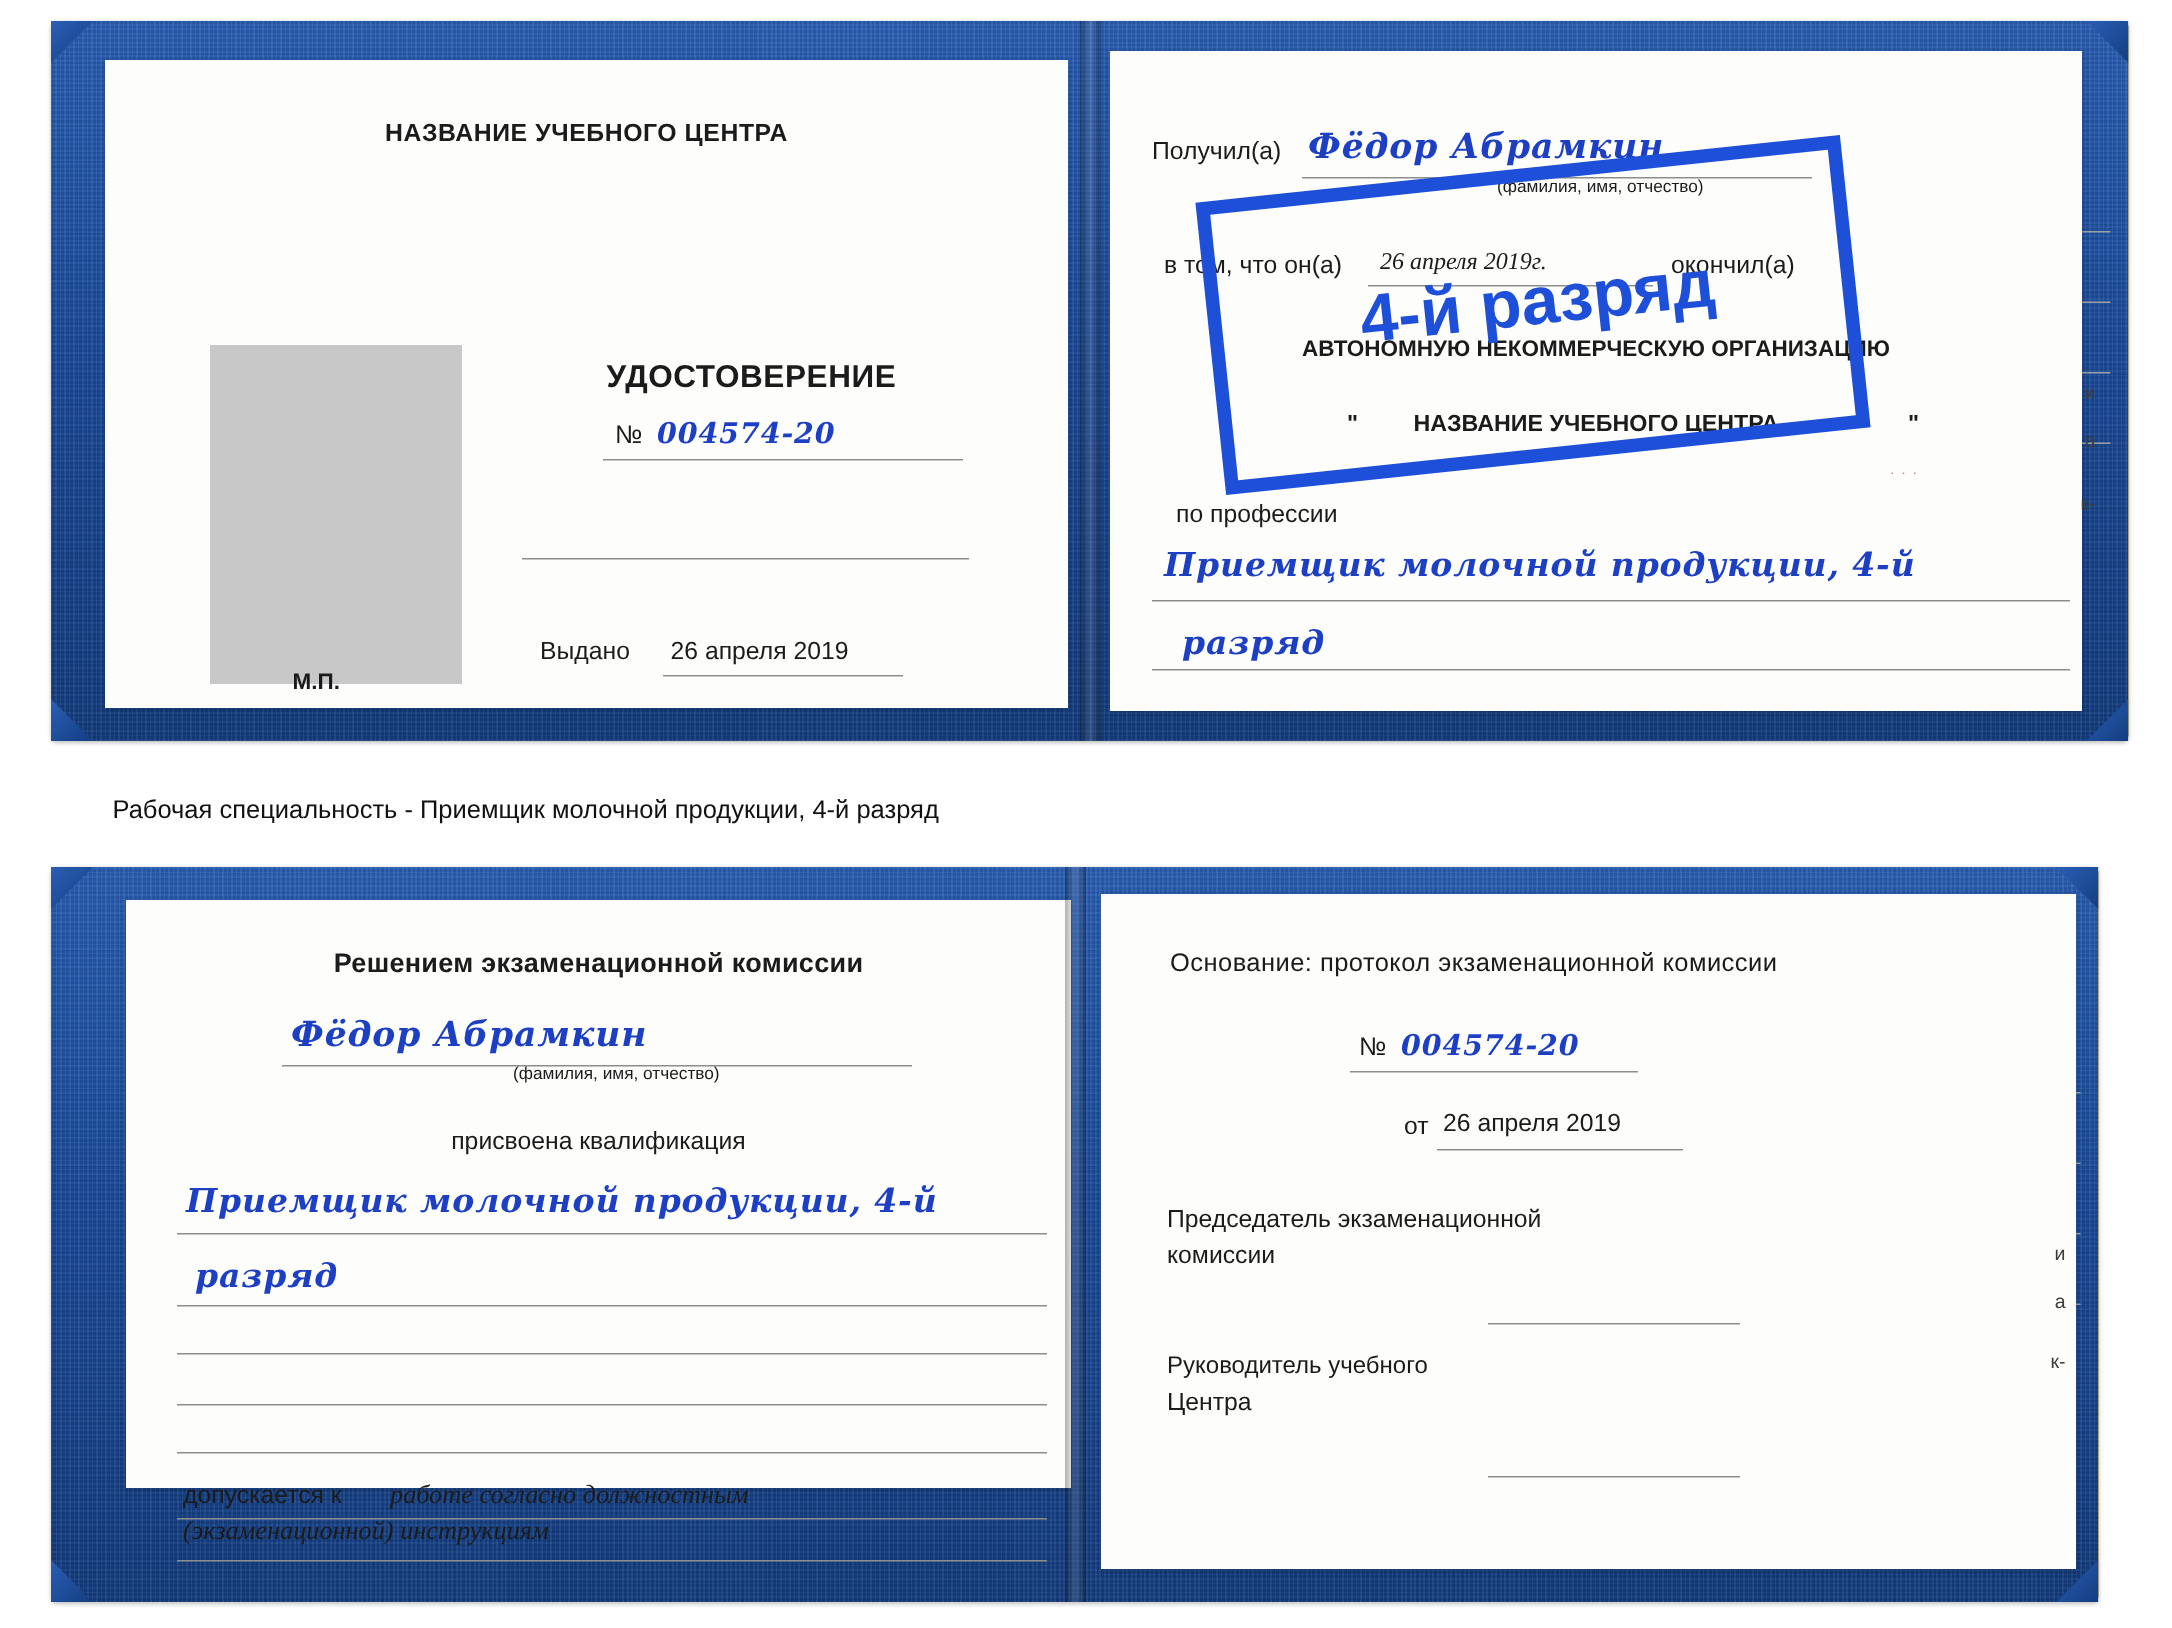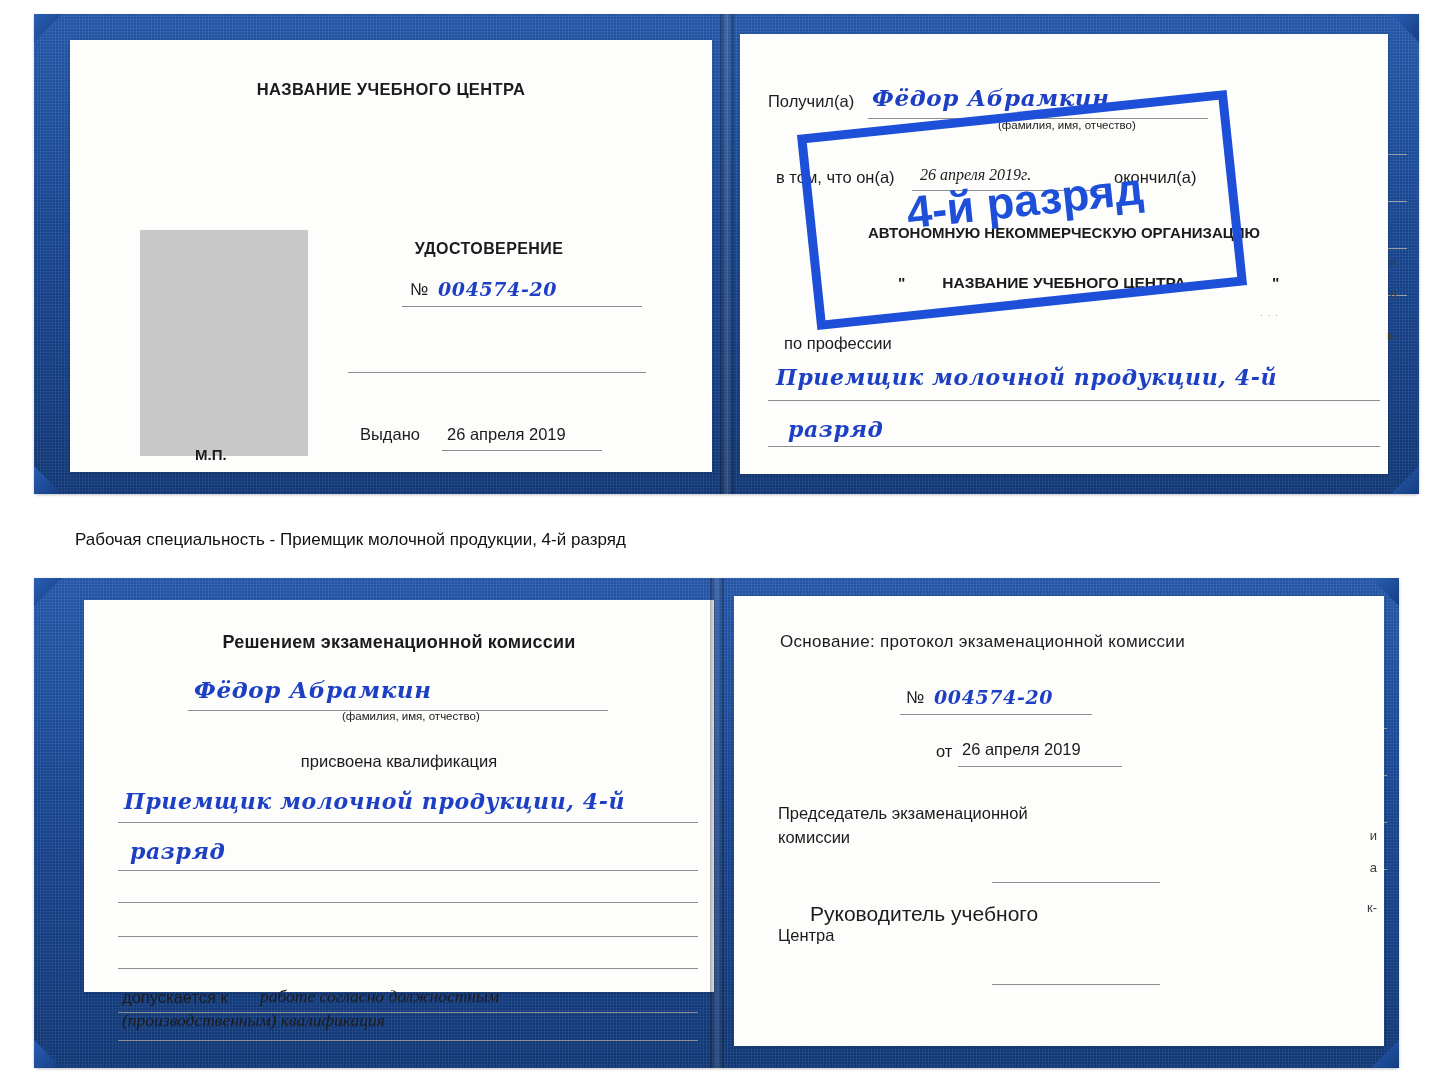--- a/index.html
+++ b/index.html
@@ -163,21 +163,21 @@
   <div class="corner" style="left:0;top:0;clip-path:polygon(0 0,100% 0,0 100%)"></div>
   <div class="corner" style="right:0;top:0;clip-path:polygon(100% 0,100% 100%,0 0)"></div>
   <div class="corner" style="left:0;bottom:0;clip-path:polygon(0 0,0 100%,100% 100%)"></div>
   <div class="corner" style="right:0;bottom:0;clip-path:polygon(100% 0,100% 100%,0 100%)"></div>
 
   <div class="page left">
     <div class="t bold center" style="left:0;top:40px;width:642px;font-size:16.5px;letter-spacing:.4px;">НАЗВАНИЕ УЧЕБНОГО ЦЕНТРА</div>
 
     <div class="photo-box" style="left:70px;top:190px;width:168px;height:226px;"></div>
 
-    <div class="t bold center" style="left:224px;top:200px;width:390px;font-size:16px;letter-spacing:.4px;">УДОСТОВЕРЕНИЕ</div>
+    <div class="t bold center" style="left:236px;top:200px;width:390px;font-size:21px;letter-spacing:.4px;">УДОСТОВЕРЕНИЕ</div>
 
     <div class="t" style="left:340px;top:240px;font-size:17px;">№</div>
     <div class="t hand" style="left:368px;top:238px;font-size:19px;">004574-20</div>
     <div class="ink-line" style="left:332px;top:266px;width:240px;"></div>
 
     <div class="ink-line" style="left:278px;top:332px;width:298px;"></div>
 
     <div class="t" style="left:290px;top:385px;font-size:16.5px;">Выдано</div>
     <div class="t" style="left:377px;top:385px;font-size:16.5px;">26 апреля 2019</div>
     <div class="ink-line" style="left:372px;top:410px;width:160px;"></div>
@@ -246,40 +246,40 @@
     <div class="ink-line" style="left:34px;top:222px;width:580px;"></div>
     <div class="t hand" style="left:46px;top:238px;font-size:22px;">разряд</div>
     <div class="ink-line" style="left:34px;top:270px;width:580px;"></div>
     <div class="ink-line" style="left:34px;top:302px;width:580px;"></div>
     <div class="ink-line" style="left:34px;top:336px;width:580px;"></div>
     <div class="ink-line" style="left:34px;top:368px;width:580px;"></div>
 
     <div class="t" style="left:38px;top:388px;font-size:16.5px;">допускается к</div>
     <div class="t typed" style="left:176px;top:386px;font-size:17.5px;">работе согласно должностным</div>
     <div class="ink-line" style="left:34px;top:412px;width:580px;"></div>
-    <div class="t typed" style="left:38px;top:410px;font-size:17.5px;">(производственным) квалификация</div>
+    <div class="t typed" style="left:38px;top:410px;font-size:17.5px;">(экзаменационной) инструкциям</div>
     <div class="ink-line" style="left:34px;top:440px;width:580px;"></div>
   </div>
 
   <div class="page right">
     <div class="t" style="left:46px;top:36px;font-size:17px;letter-spacing:.3px;">Основание: протокол экзаменационной комиссии</div>
 
     <div class="t" style="left:172px;top:92px;font-size:17px;">№</div>
     <div class="t hand" style="left:200px;top:90px;font-size:19px;">004574-20</div>
     <div class="ink-line" style="left:166px;top:118px;width:192px;"></div>
 
     <div class="t" style="left:202px;top:146px;font-size:16.5px;">от</div>
     <div class="t" style="left:228px;top:144px;font-size:16.5px;">26 апреля 2019</div>
     <div class="ink-line" style="left:224px;top:170px;width:164px;"></div>
 
     <div class="t" style="left:44px;top:208px;font-size:16.5px;">Председатель экзаменационной</div>
     <div class="t" style="left:44px;top:232px;font-size:16.5px;">комиссии</div>
     <div class="ink-line" style="left:258px;top:286px;width:168px;"></div>
 
-    <div class="t" style="left:44px;top:306px;font-size:21px;margin-left:32px;">Руководитель учебного</div>
+    <div class="t" style="left:44px;top:306px;font-size:16px;">Руководитель учебного</div>
     <div class="t" style="left:44px;top:330px;font-size:16.5px;">Центра</div>
     <div class="ink-line" style="left:258px;top:388px;width:168px;"></div>
   </div>
 
   <div class="edge-lines" style="right:8px;top:150px;">
     <i></i>
       <i></i>
       <i></i>
       <i></i>
   </div>

